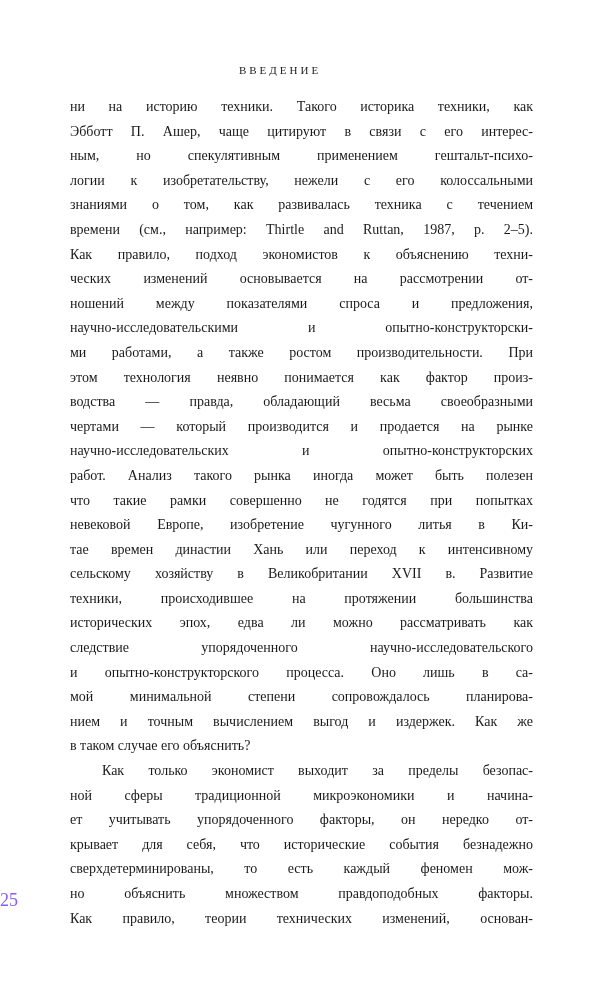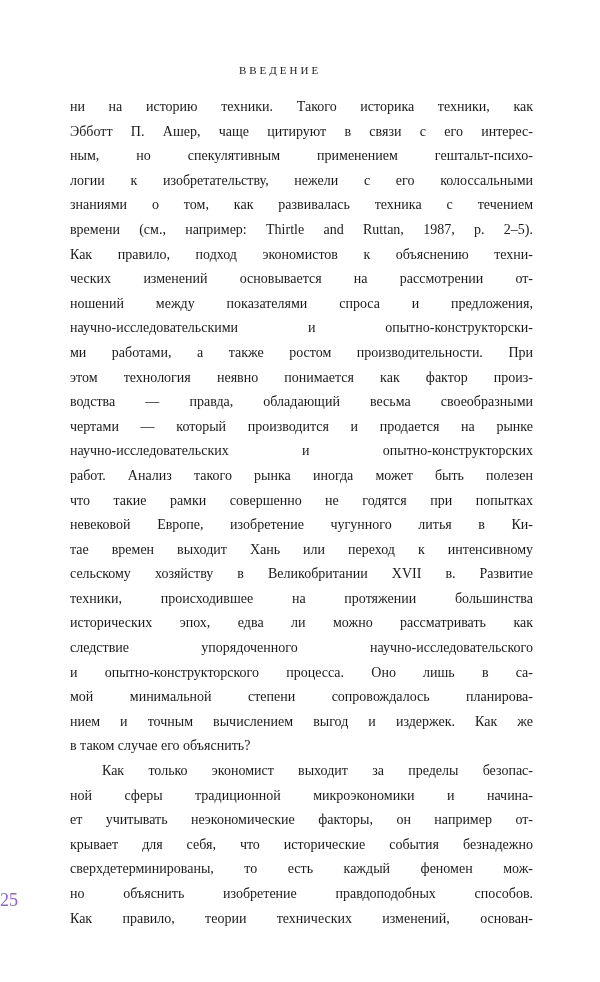--- a/index.html
+++ b/index.html
@@ -84,33 +84,33 @@
     <span class="line">ношений между показателями спроса и предложения,</span>
     <span class="line">научно-исследовательскими и опытно-конструкторски-</span>
     <span class="line">ми работами, а также ростом производительности. При</span>
     <span class="line">этом технология неявно понимается как фактор произ-</span>
     <span class="line">водства — правда, обладающий весьма своеобразными</span>
     <span class="line">чертами — который производится и продается на рынке</span>
     <span class="line">научно-исследовательских и опытно-конструкторских</span>
     <span class="line">работ. Анализ такого рынка иногда может быть полезен</span>
     <span class="line">что такие рамки совершенно не годятся при попытках</span>
     <span class="line">невековой Европе, изобретение чугунного литья в Ки-</span>
-    <span class="line">тае времен выходит Хань или переход к интенсивному</span>
+    <span class="line">тае времен династии Хань или переход к интенсивному</span>
     <span class="line">сельскому хозяйству в Великобритании XVII в. Развитие</span>
     <span class="line">техники, происходившее на протяжении большинства</span>
     <span class="line">исторических эпох, едва ли можно рассматривать как</span>
     <span class="line">следствие упорядоченного научно-исследовательского</span>
     <span class="line">и опытно-конструкторского процесса. Оно лишь в са-</span>
     <span class="line">мой минимальной степени сопровождалось планирова-</span>
     <span class="line">нием и точным вычислением выгод и издержек. Как же</span>
     <span class="line last">в таком случае его объяснить?</span>
     <span class="line indent">Как только экономист выходит за пределы безопас-</span>
     <span class="line">ной сферы традиционной микроэкономики и начина-</span>
-    <span class="line">ет учитывать неэкономические факторы, он например от-</span>
+    <span class="line">ет учитывать упорядоченного факторы, он нередко от-</span>
     <span class="line">крывает для себя, что исторические события безнадежно</span>
     <span class="line">сверхдетерминированы, то есть каждый феномен мож-</span>
-    <span class="line">но объяснить изобретение правдоподобных способов.</span>
+    <span class="line">но объяснить множеством правдоподобных факторы.</span>
     <span class="line">Как правило, теории технических изменений, основан-</span>
 
   </div>
 
   <div class="page-number">25</div>
 </div>
 
 </body></html>

